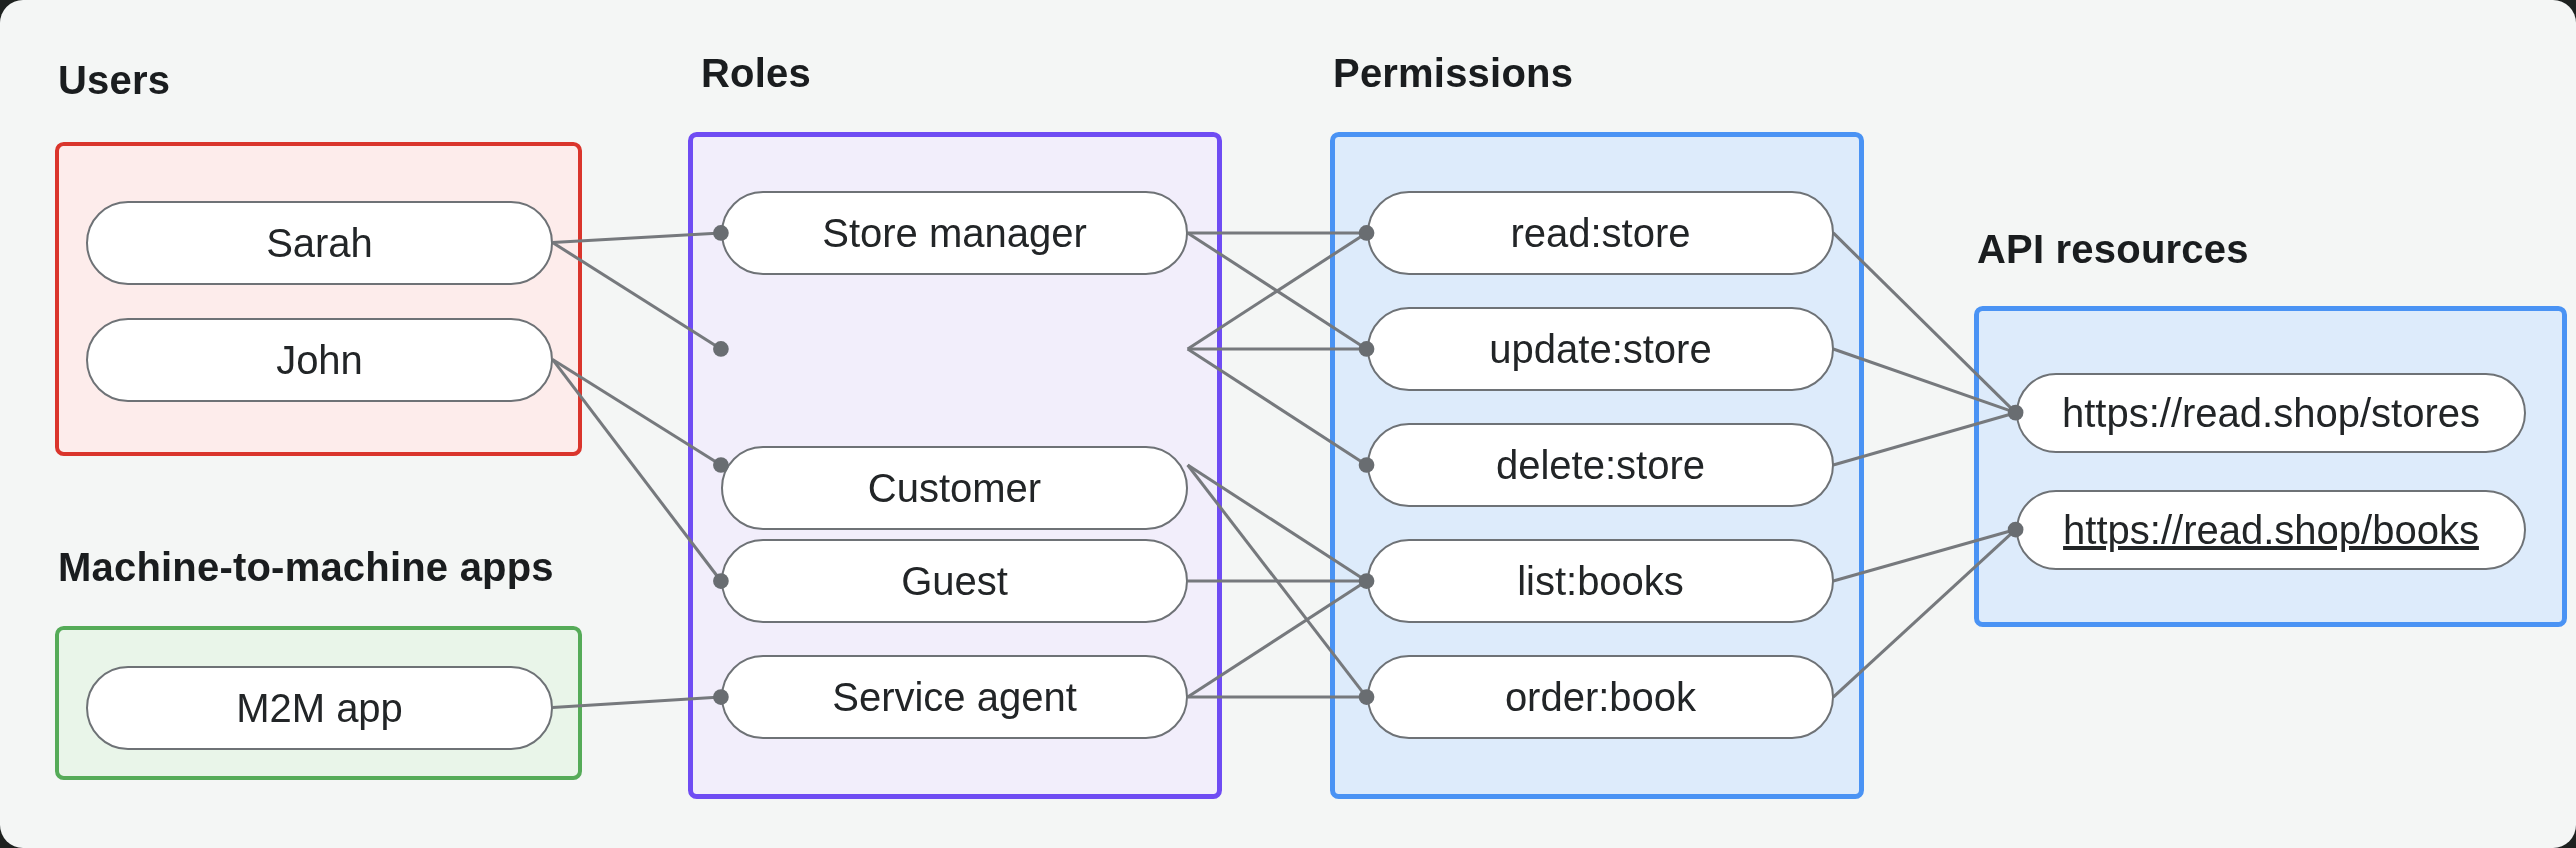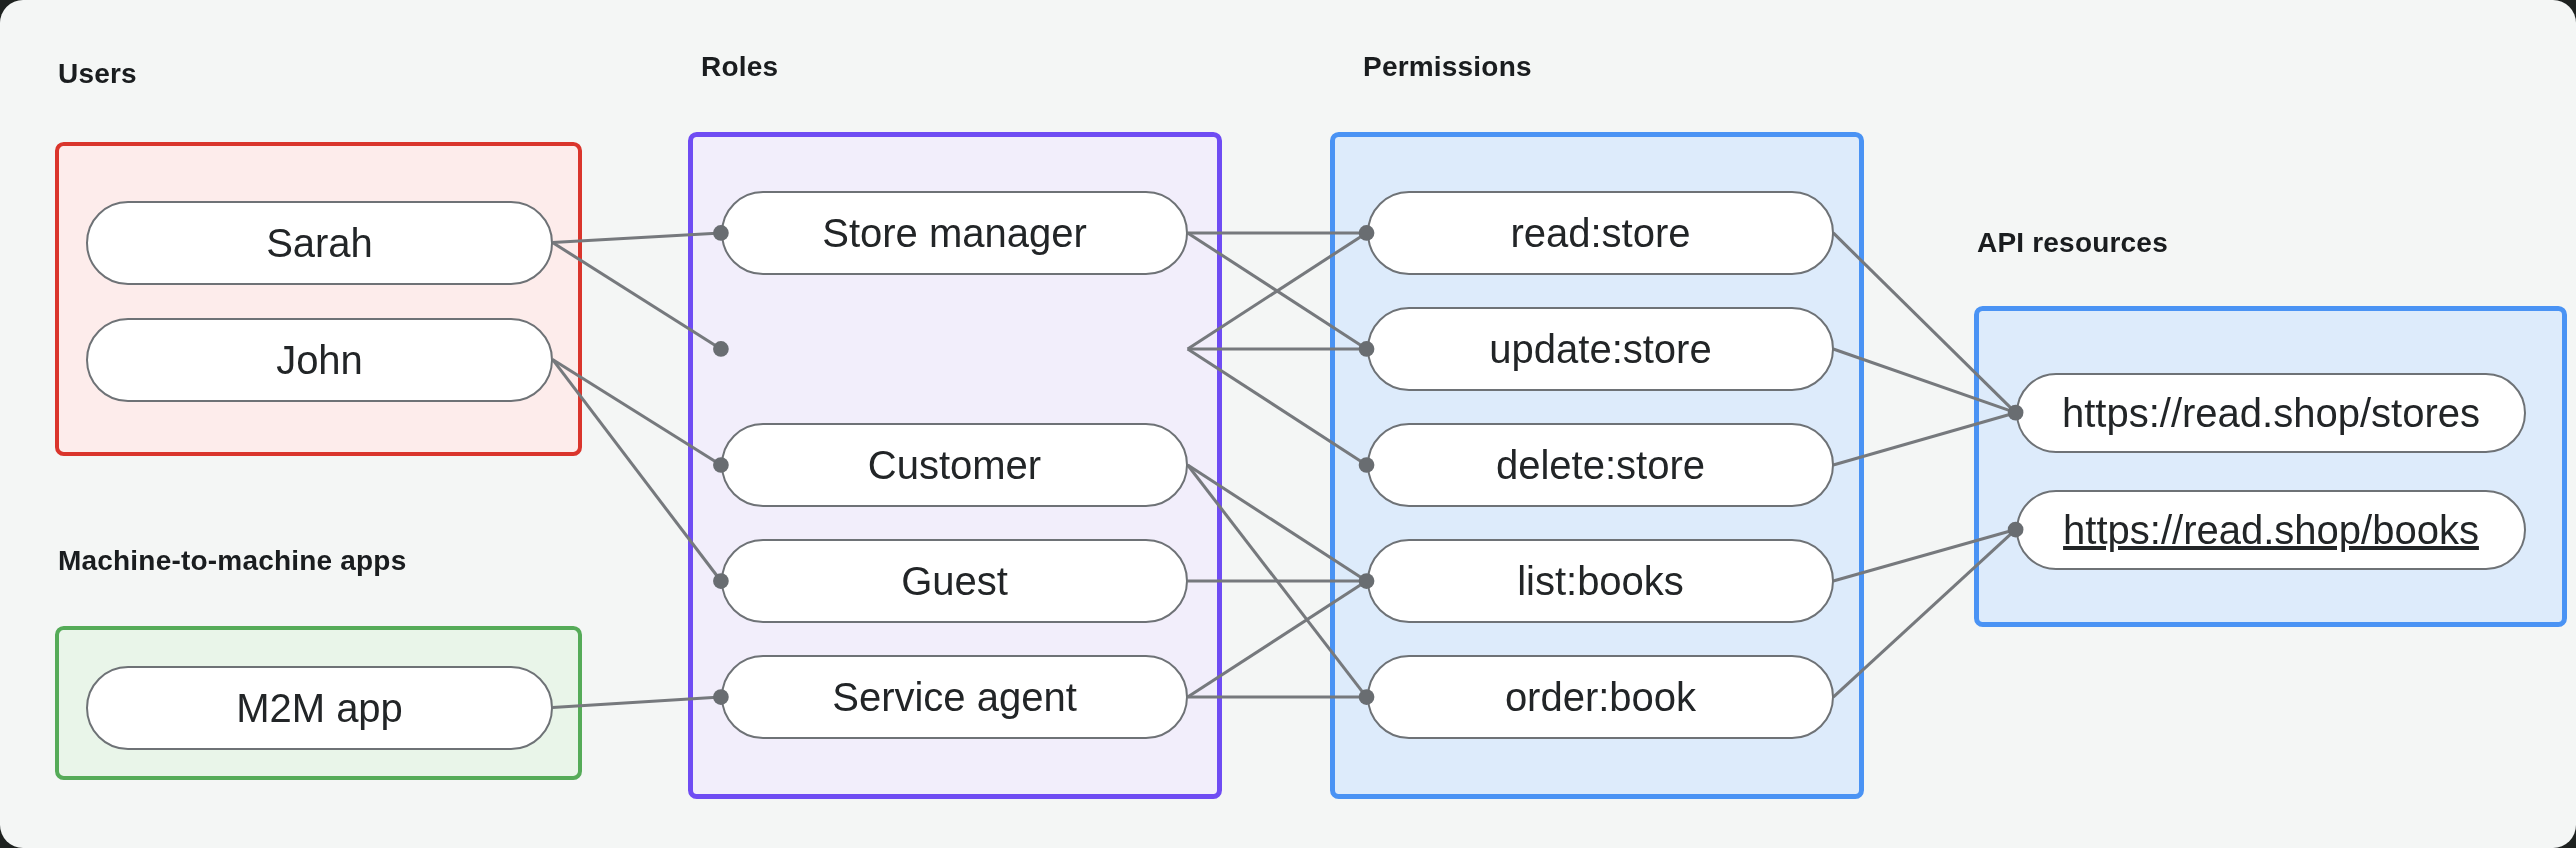--- a/index.html
+++ b/index.html
@@ -17,21 +17,21 @@
   body{
     background:var(--page-bg);
     font-family:"Liberation Sans","DejaVu Sans",sans-serif;
     width:2576px; height:848px;
   }
   .canvas{
     position:relative; width:2576px; height:848px;
     background:var(--canvas-bg); border-radius:23px; overflow:hidden;
   }
   .section-label{
-    position:absolute; font-size:28px; font-weight:bold;
+    position:absolute; font-size:40px; font-weight:bold;
     color:var(--label-text); letter-spacing:0.2px; white-space:nowrap;
   }
   .group-box{position:absolute; border-radius:8.7px; z-index:1;}
   .box-users{left:55px; top:142px; width:527px; height:314px;
     background:var(--users-fill); border:4.4px solid var(--users-border);}
   .box-m2m{left:55px; top:626px; width:527px; height:154px;
     background:var(--m2m-fill); border:4.4px solid var(--m2m-border);}
   .box-roles{left:688px; top:132px; width:534px; height:667px;
     background:var(--roles-fill); border:5.2px solid var(--roles-border);}
   .box-permissions{left:1330px; top:132px; width:534px; height:667px;
@@ -41,21 +41,21 @@
   svg.layer{position:absolute; left:0; top:0; z-index:2; pointer-events:none;}
   svg.layer.dots{z-index:4;}
   .pill{
     position:absolute; z-index:3;
     background:var(--pill-fill); border:2.6px solid var(--pill-border);
     border-radius:42px; display:flex; align-items:center; justify-content:center;
     font-size:40px; color:var(--pill-text); white-space:nowrap;
   }
   .lbl-users{left:58px; top:58px;}
   .lbl-roles{left:691px; top:51px;margin-left:10px;}
-  .lbl-permissions{left:1363px; top:51px;text-align:center;}
+  .lbl-permissions{left:1333px; top:51px;text-align:center;}
   .lbl-api{left:1977px; top:227px;}
   .lbl-m2m{left:58px; top:545px;}
 </style>
 </head>
 <body>
 
 <div class="canvas">
 
   <div class="group-box box-users"></div>
   <div class="group-box box-m2m"></div>
@@ -104,21 +104,21 @@
   <div class="section-label lbl-roles">Roles</div>
   <div class="section-label lbl-permissions">Permissions</div>
   <div class="section-label lbl-api">API resources</div>
   <div class="section-label lbl-m2m">Machine-to-machine apps</div>
 
   <div class="pill" style="left: 86px; top: 201px; width: 467px; height: 84px;">Sarah</div>
   <div class="pill" style="left: 86px; top: 318px; width: 467px; height: 84px;">John</div>
   <div class="pill" style="left: 86px; top: 666px; width: 467px; height: 84px;">M2M app</div>
 
   <div class="pill" style="left: 721px; top: 191px; width: 467px; height: 84px;">Store manager</div>
-  <div class="pill" style="left: 721px; top: 423px; width: 467px; height: 84px;">Customer</div>
+  <div class="pill" style="left: 721px; top: 446px; width: 467px; height: 84px;">Customer</div>
   <div class="pill" style="left: 721px; top: 539px; width: 467px; height: 84px;">Guest</div>
   <div class="pill" style="left: 721px; top: 655px; width: 467px; height: 84px;">Service agent</div>
 
   <div class="pill" style="left: 1367px; top: 191px; width: 467px; height: 84px;">read:store</div>
   <div class="pill" style="left: 1367px; top: 307px; width: 467px; height: 84px;">update:store</div>
   <div class="pill" style="left: 1367px; top: 423px; width: 467px; height: 84px;">delete:store</div>
   <div class="pill" style="left: 1367px; top: 539px; width: 467px; height: 84px;">list:books</div>
   <div class="pill" style="left: 1367px; top: 655px; width: 467px; height: 84px;">order:book</div>
 
   <div class="pill" style="left: 2016px; top: 373px; width: 510px; height: 80px;">https://read.shop/stores</div>

